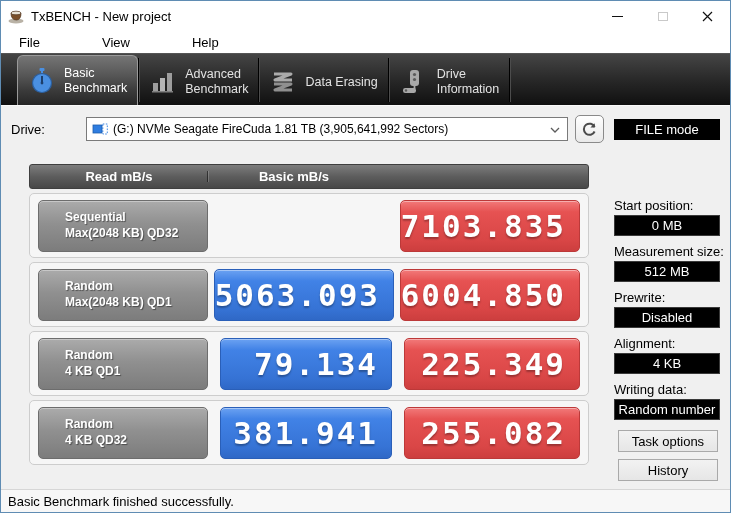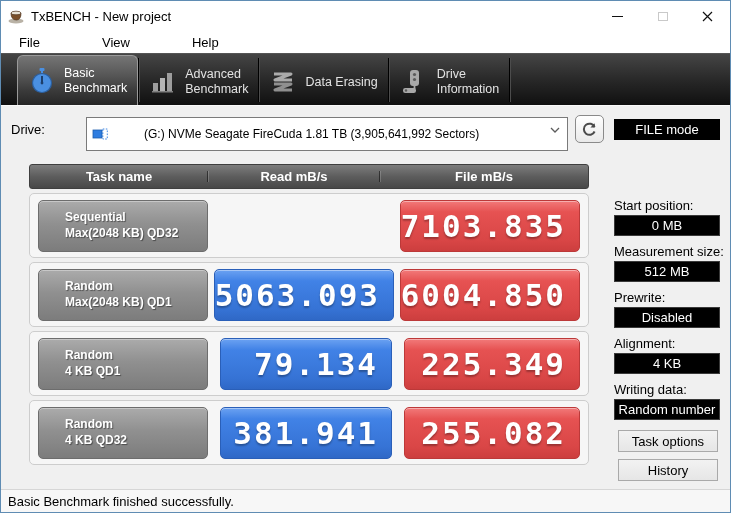--- a/index.html
+++ b/index.html
@@ -34,22 +34,22 @@
   .tab.selected {
     height:50px; border:1px solid #9a9a9a; border-bottom:none; border-radius:6px 6px 0 0;
     background:linear-gradient(#757575,#565656 40%,#3b3b3b 70%,#262626);
     color:#ffffff;
   }
   .tab-label { white-space:pre-line; }
   
   .content { position:absolute; left:0; top:104px; right:0; bottom:23px; background:#f0f0f0; border-top:1px solid #fafafa; }
   .drive-label { position:absolute; left:10px; top:16px; font-size:13px; color:#000; }
   .drive-combo {
-    position:absolute; left:85px; top:11px; width:482px; height:34px;
-    background:#fff; border:1px solid #7a7a7a; display:flex; align-items:center; padding:0 22px 0 5px;gap:31px;
+    position:absolute; left:85px; top:11px; width:482px; height:24px;
+    background:#fff; border:1px solid #7a7a7a; display:flex; align-items:center; padding:0 22px 0 5px;
   }
   .drive-combo-text { font-size:12px; color:#000; margin-left:5px; white-space:nowrap; overflow:hidden; }
   .combo-arrow { position:absolute; right:7px; top:9px; }
   .refresh-btn {
     position:absolute; left:574px; top:9px; width:29px; height:28px;
     border:1px solid #8a8a8a; border-radius:5px; background:linear-gradient(#ffffff,#e9e9e9);
     display:flex; align-items:center; justify-content:center;
   }
   .file-mode {
     position:absolute; left:613px; top:13px; width:106px; height:21px;
@@ -211,23 +211,22 @@
       <svg width="17" height="17" viewBox="0 0 17 17">
         <path d="M13.6 10.5 A5.6 5.6 0 1 1 13.6 6" stroke="#4a4a4a" stroke-width="2" fill="none"></path>
         <path d="M13.8 2.2 L13.8 6.6 L9.4 6.6 Z" fill="#4a4a4a"></path>
       </svg>
     </div>
 
     <div class="file-mode">FILE mode</div>
 
     <div class="table">
       <div class="thead">
-        <div class="th">Task name</div>
         <div class="th">Read mB/s</div>
-        <div class="th">File mB/s</div>
+        <div class="th">Basic mB/s</div>
       </div>
 
       <div class="row">
         <div class="task-btn">Sequential
 Max(2048 KB) QD32</div>
         <div class="val-btn val-write">7103.835</div>
       </div>
 
       <div class="row">
         <div class="task-btn">Random

